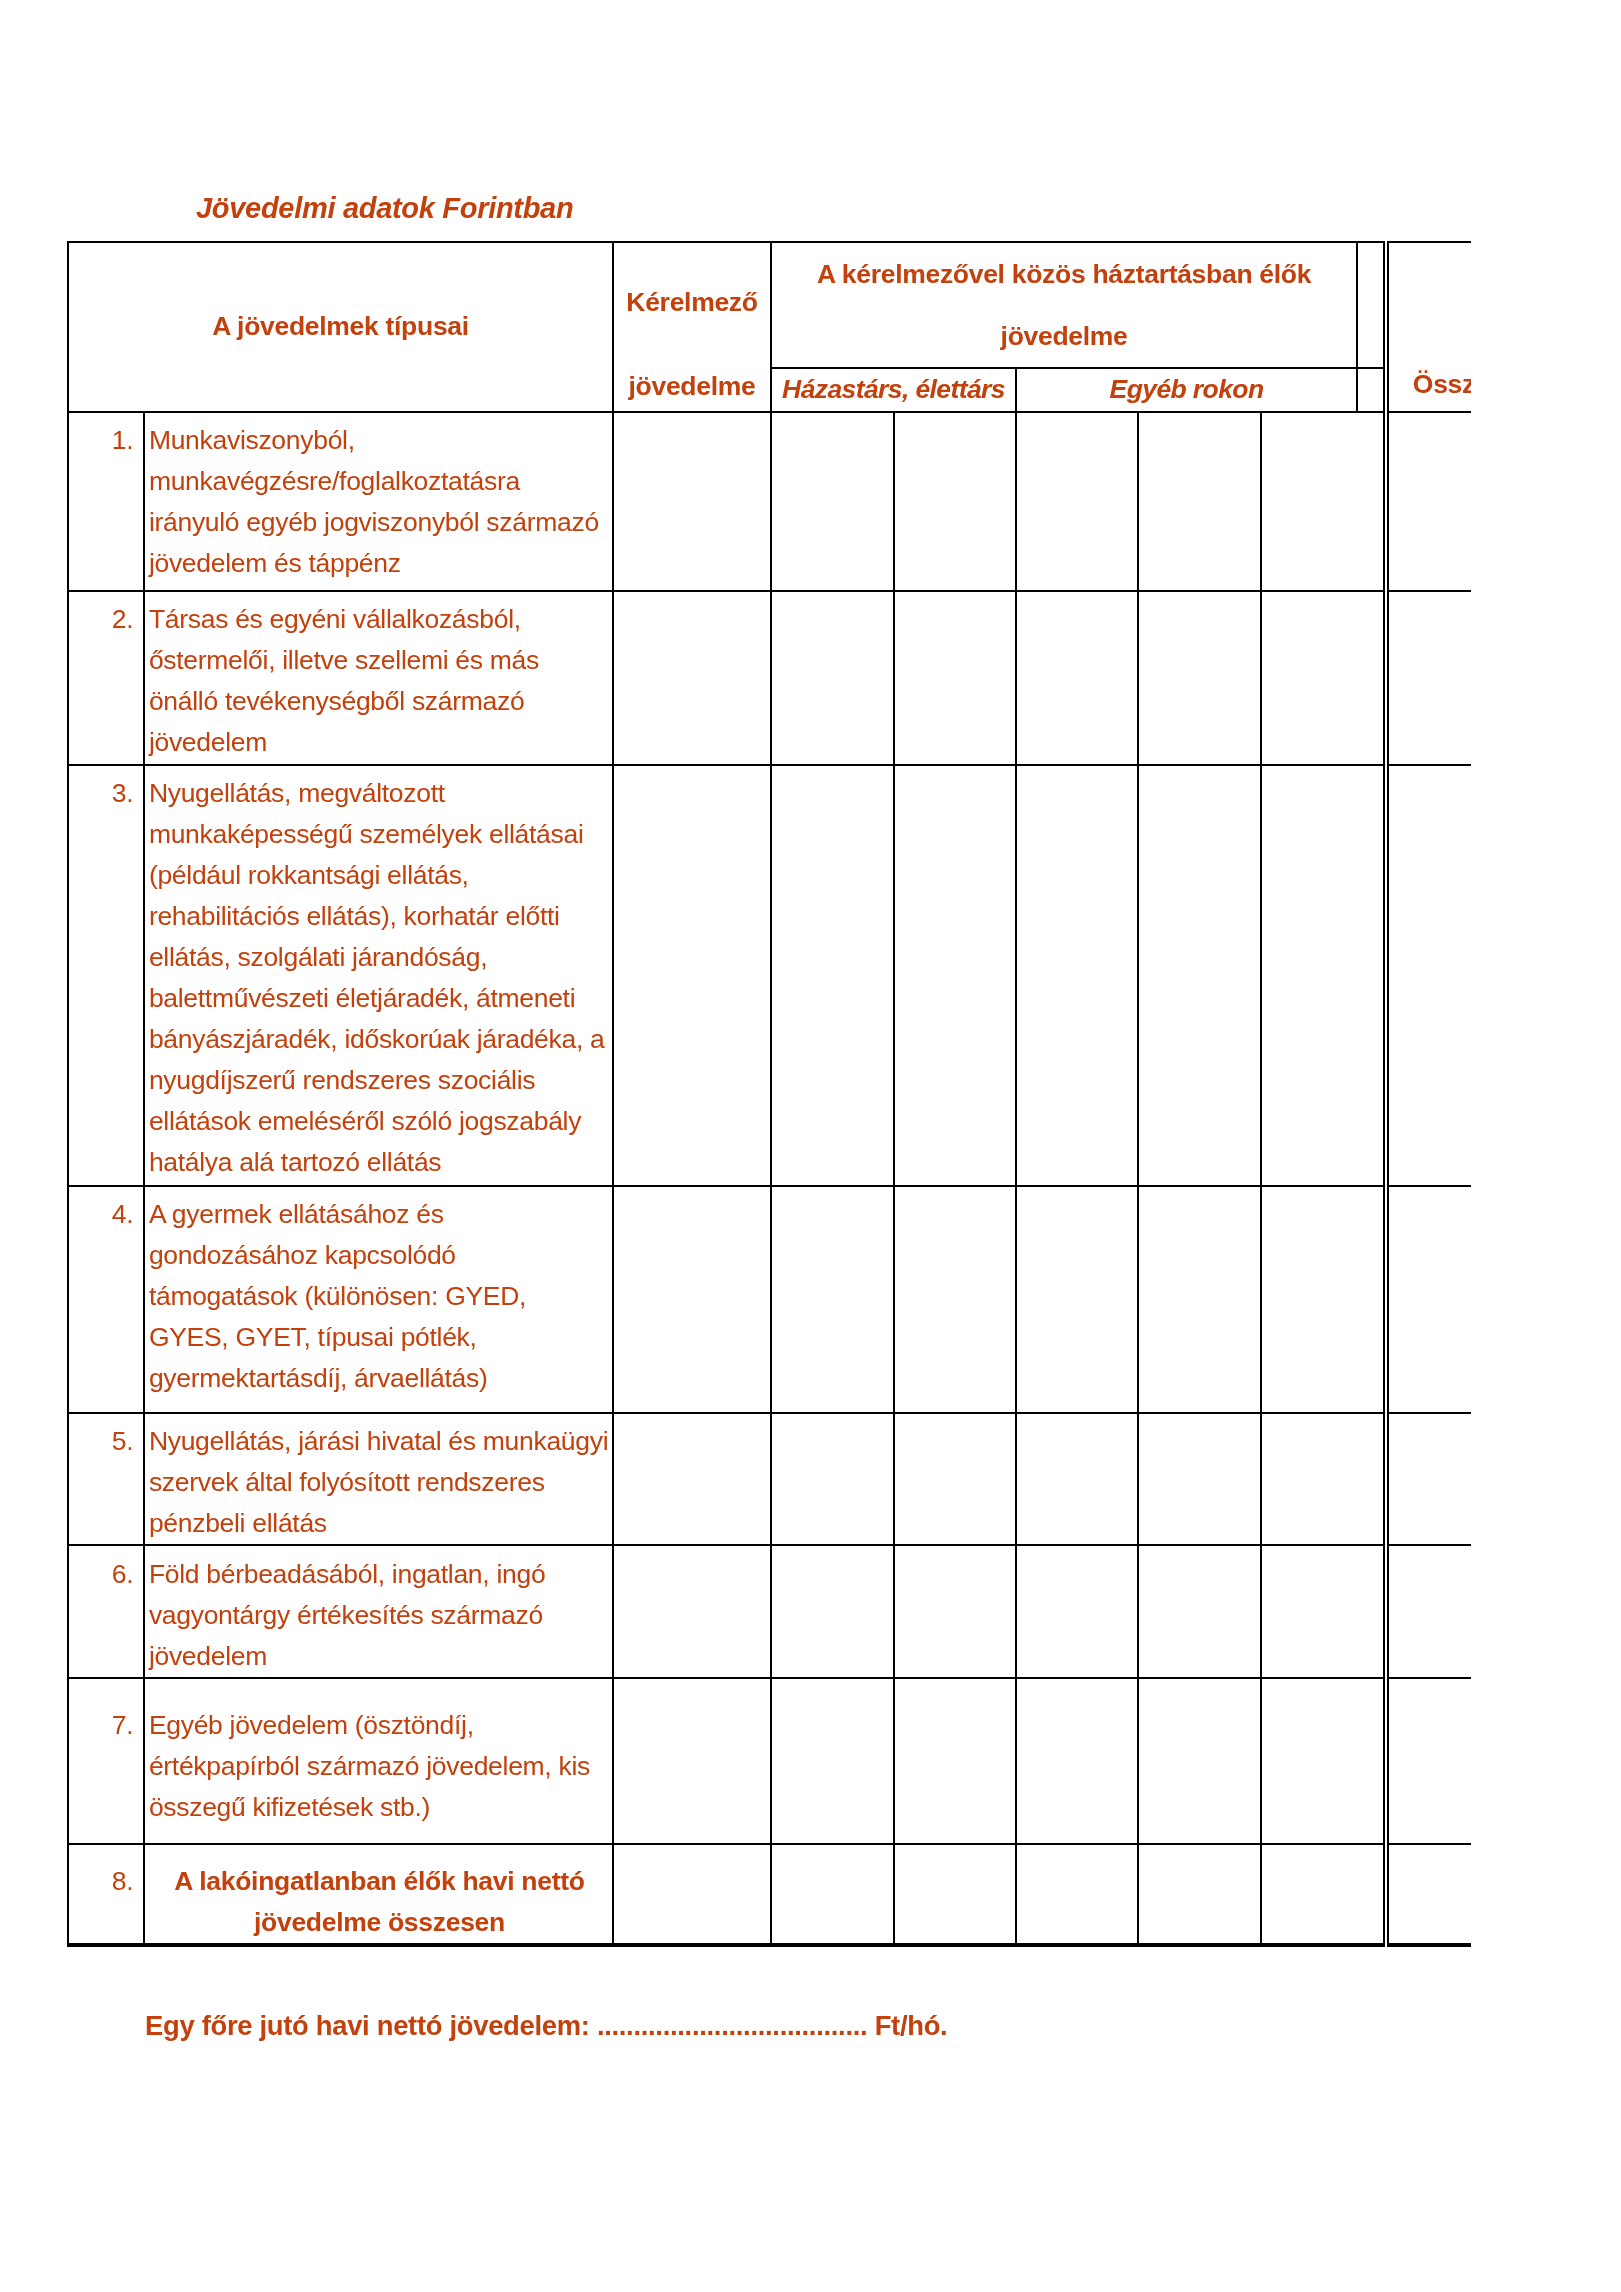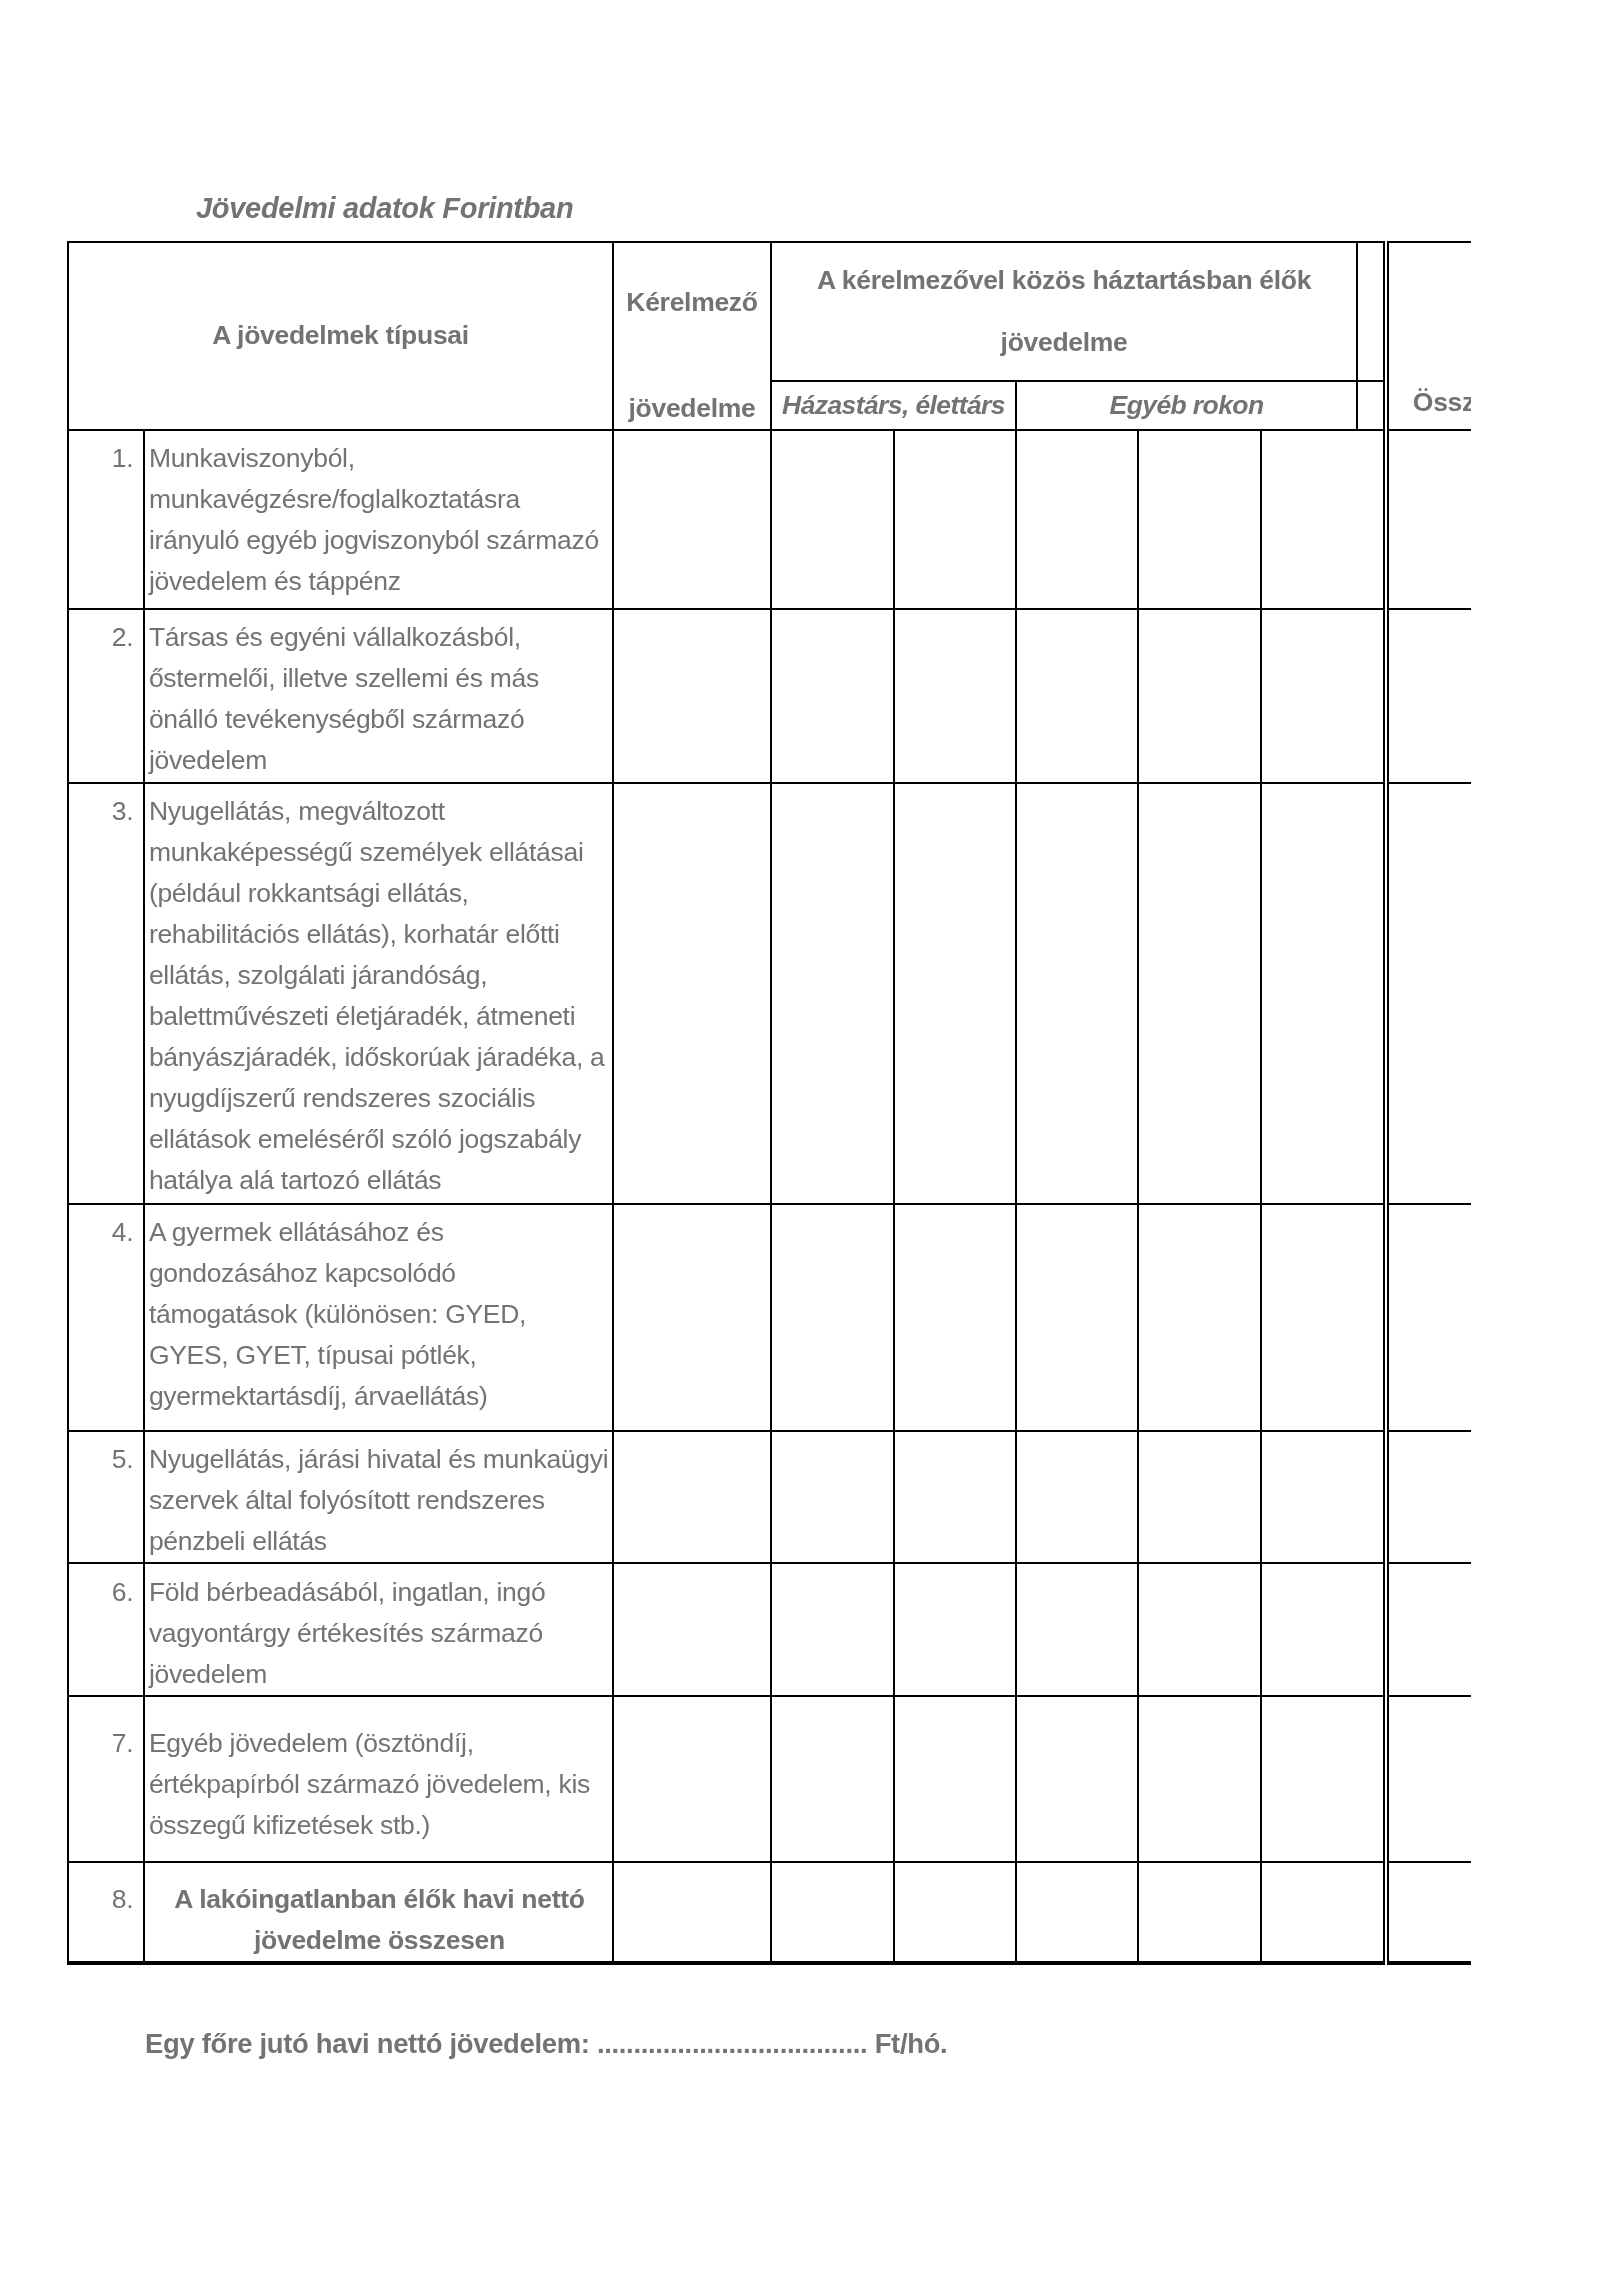--- a/index.html
+++ b/index.html
@@ -2,21 +2,21 @@
 <html lang="hu"><head>
 <meta charset="utf-8">
 <style>
   * { box-sizing: border-box; margin: 0; padding: 0; }
   html, body { background: #ffffff; }
   .page {
     position: relative;
     width: 1471px;
     height: 2293px;
     background: #ffffff;
-    color: #737373;
+    color: #c2410c;
     font-family: "Liberation Sans", sans-serif;
     overflow: hidden;
   }
   .doc-title {
     margin: 192px 0 0 196px;
     font-size: 29px;
     font-weight: bold;
     font-style: italic;
     letter-spacing: -0.3px;
   }
@@ -33,21 +33,21 @@
     font-size: 26.5px;
     letter-spacing: -0.3px;
     line-height: 41px;
     vertical-align: top;
     overflow: hidden;
   }
   
   .income-table thead th { font-weight: bold; text-align: center; }
   th.h-types   { vertical-align: middle; border-radius: 14px; }
   th.h-applicant { vertical-align: top; padding-top: 39px; }
-  th.h-applicant .l2 { margin-top: 65px; }
+  th.h-applicant .l2 { margin-top: 43px; }
   th.h-group   { vertical-align: middle; line-height: 62px; padding: 0 2px; margin-top: 28px; }
   th.h-sub     { font-style: italic; vertical-align: middle; line-height: 39px; white-space: nowrap; letter-spacing: -0.6px; }
   th.h-spacer  { }
   th.h-total   { vertical-align: bottom; text-align: left; padding: 0 3.9px 5.9px 11.8px; }
   tr.hrowA { height: 110px; }
   tr.hrowB { height: 44px; }
   
   .income-table td.num  { text-align: right; padding: 7.8px 9.8px 0 0; }
   .income-table td.desc { padding: 7.8px 2px 0 3.9px; }
   .income-table td.cell { }

